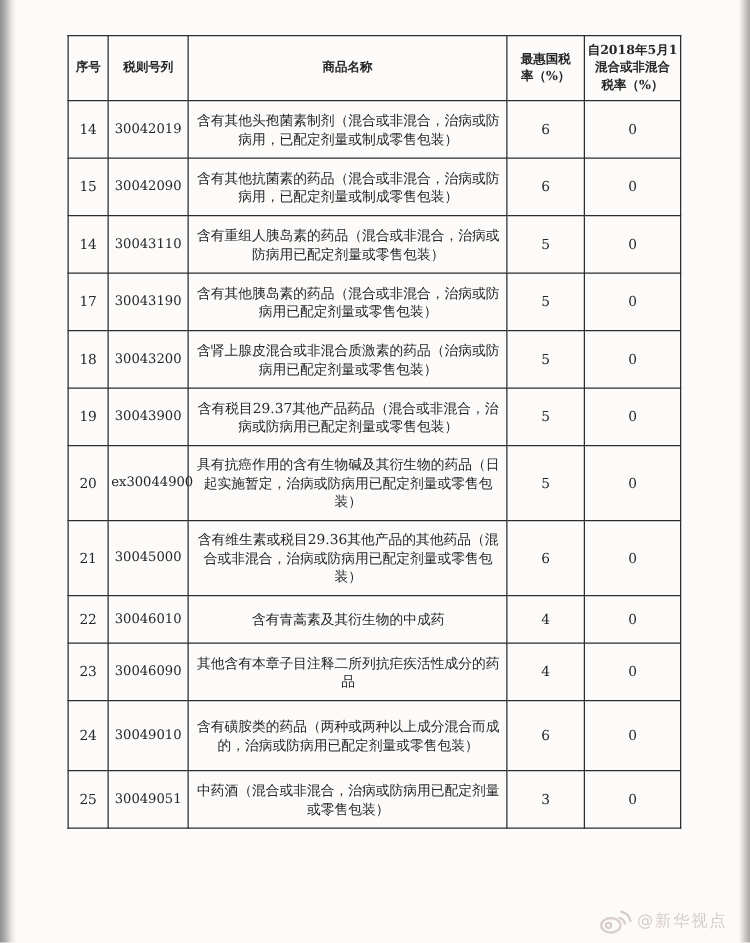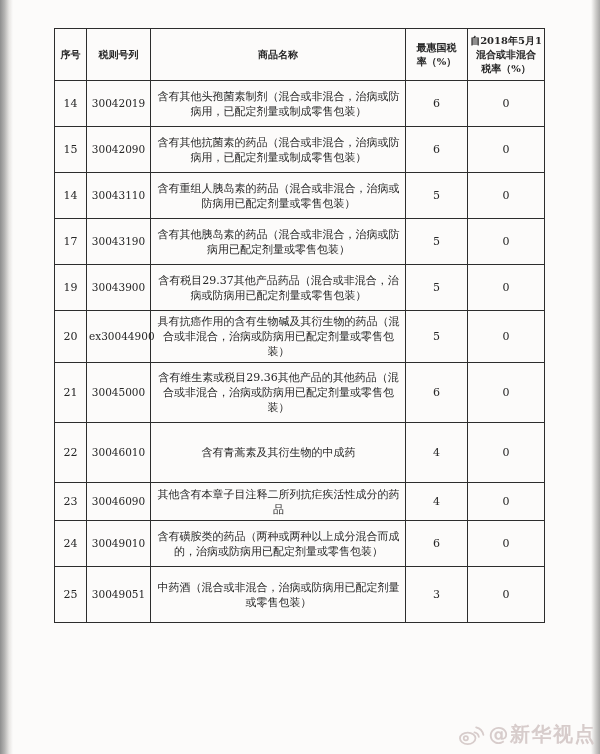--- a/index.html
+++ b/index.html
@@ -60,28 +60,28 @@
   }
   td.code { font-size: 10.5px; white-space: nowrap; letter-spacing: 0; }
   td.name { text-align: center; padding: 3px 4px 3px 5px; }
   tbody tr { height: 46px; }
   tbody tr:nth-child(7)  { height: 60px; } 
   tbody tr:nth-child(8)  { height: 60px; } 
   tbody tr:nth-child(9)  { height: 38px; } 
   tbody tr:nth-child(11) { height: 56px; } 
   .watermark {
     position: absolute;
-    right: 4px; bottom: 6px;
+    right: 18px; bottom: 6px;
     display: flex;
     align-items: center;
     gap: 4px;
     color: var(--watermark);
     font-family: "DejaVu Sans", "Liberation Sans", sans-serif;
-    font-weight: bold;
-    font-size: 20px;
+    font-weight: normal;
+    font-size: 13px;
     letter-spacing: 1.5px;
     user-select: none;
   }
   .watermark svg { display: block; }
 </style>
 </head>
 <body>
 
 <div class="page">
   <div class="edge-left"></div>
@@ -130,30 +130,37 @@
           <td class="rate">0</td>
         </tr>
         <tr>
           <td class="no">17</td>
           <td class="code">30043190</td>
           <td class="name">含有其他胰岛素的药品（混合或非混合，治病或防病用已配定剂量或零售包装）</td>
           <td class="rate">5</td>
           <td class="rate">0</td>
         </tr>
         <tr>
+          <td class="no">18</td>
+          <td class="code">30043200</td>
+          <td class="name">含肾上腺皮混合或非混合质激素的药品（治病或防病用已配定剂量或零售包装）</td>
+          <td class="rate">5</td>
+          <td class="rate">0</td>
+        </tr>
+        <tr>
           <td class="no">19</td>
           <td class="code">30043900</td>
           <td class="name">含有税目29.37其他产品药品（混合或非混合，治病或防病用已配定剂量或零售包装）</td>
           <td class="rate">5</td>
           <td class="rate">0</td>
         </tr>
         <tr>
           <td class="no">20</td>
           <td class="code">ex30044900</td>
-          <td class="name">具有抗癌作用的含有生物碱及其衍生物的药品（混合或非混合，治病或防病用已配定剂量或零售包装）</td>
+          <td class="name">具有抗癌作用的含有生物碱及其衍生物的药品（日起实施暂定，治病或防病用已配定剂量或零售包装）</td>
           <td class="rate">5</td>
           <td class="rate">0</td>
         </tr>
         <tr>
           <td class="no">21</td>
           <td class="code">30045000</td>
           <td class="name">含有维生素或税目29.36其他产品的其他药品（混合或非混合，治病或防病用已配定剂量或零售包装）</td>
           <td class="rate">6</td>
           <td class="rate">0</td>
         </tr>

